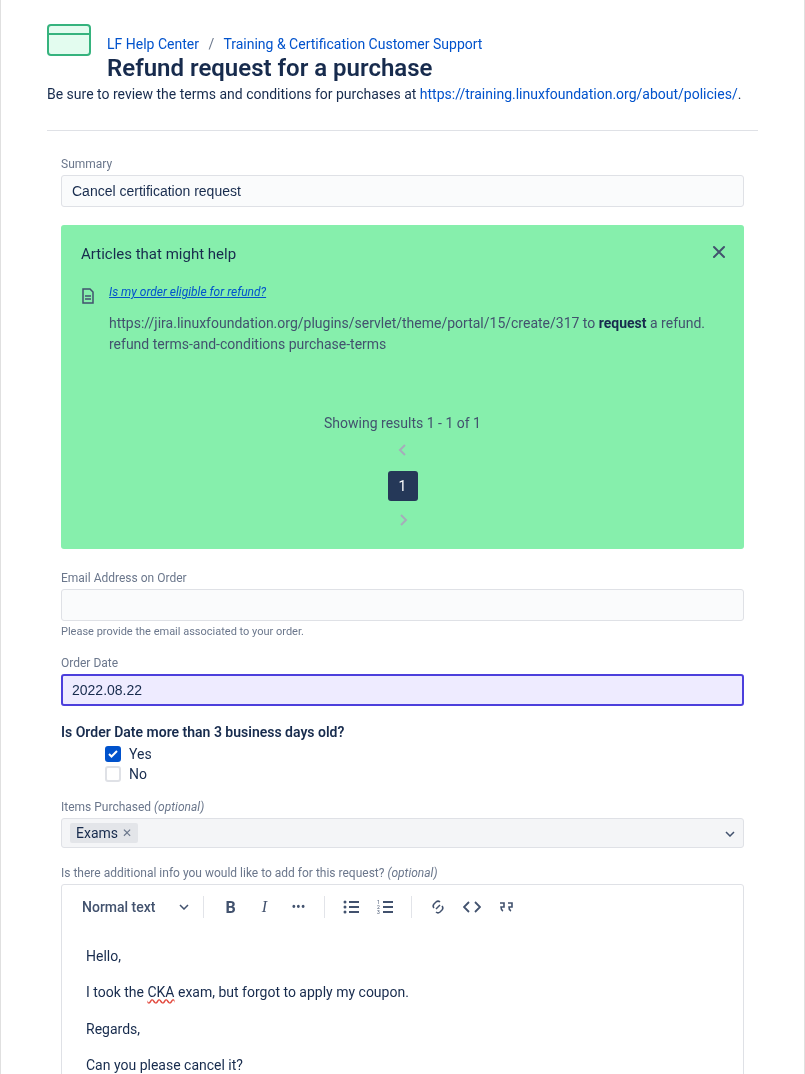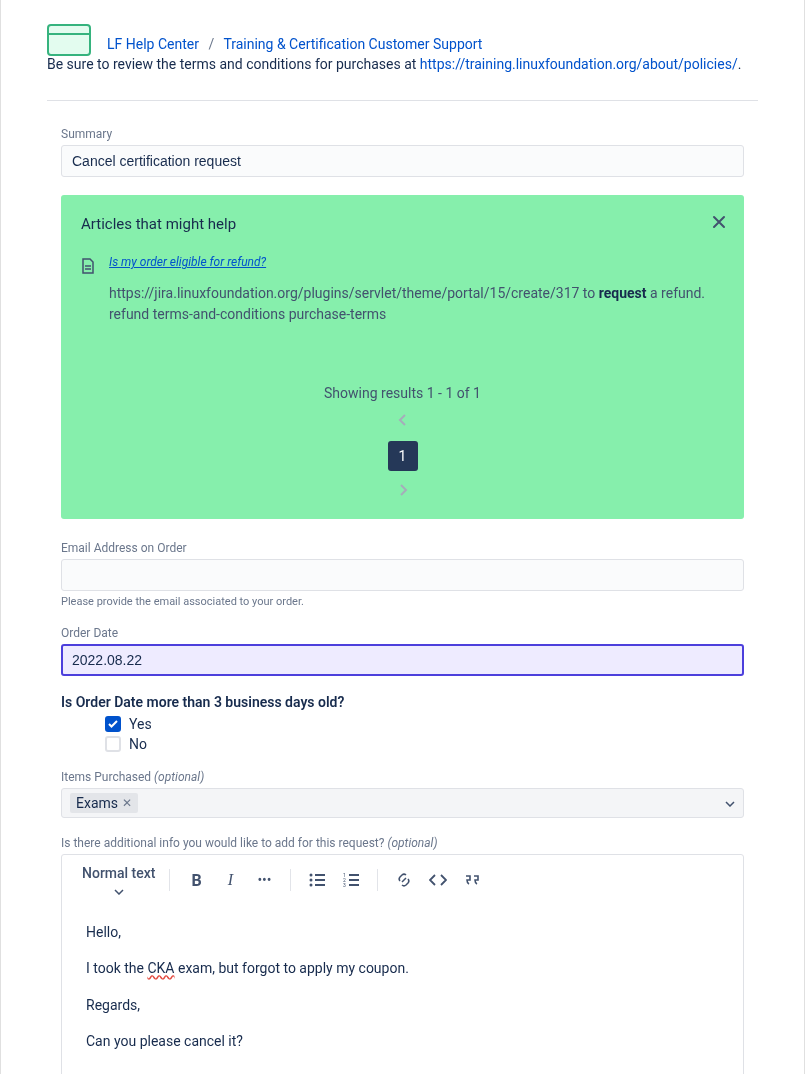--- a/index.html
+++ b/index.html
@@ -63,21 +63,21 @@
     padding: 4px 8px; display: flex; align-items: center; justify-content: space-between;
   }
   .tag { background: #e3e5e9; border-radius: 2px; padding: 2px 6px; font-size: 14px; display: inline-flex; align-items: center; gap: 4px;}
   .tag .x { font-size: 12px; color: #6b778c; }
   .ms-chevron { color: #42526e; font-size: 12px; }
 
   .editor { border: 1px solid #dfe1e6; border-radius: 3px; background: #fff; }
   .toolbar { display: flex; align-items: center; padding: 10px 20px; gap: 10px; font-size: 14px; color: #42526e;}
   .tb-sep { width: 1px; height: 22px; background: #e2e4e9; margin: 0 4px;}
   .tb-btn { width: 24px; height: 24px; display: inline-flex; align-items:center; justify-content:center; color: #42526e; }
-  .tb-style { display: inline-flex; align-items: center; gap: 8px; font-weight: 500; color: #42526e; flex-direction: column;}
+  .tb-style { display: inline-flex; align-items: center; gap: 24px; font-weight: 500; color: #42526e;}
   .editor-body { padding: 16px 24px 30px; font-size: 14px; line-height: 1.6; min-height: 160px;}
   .editor-body p { margin-bottom: 14px; }
   .spellerr { text-decoration: underline wavy #e2483d; text-decoration-skip-ink: none;}
 
   .actions { display: flex; align-items: center; gap: 16px; margin-top: 14px;}
   .btn-primary { background: #0052cc; color: #fff; border: none; border-radius: 3px; padding: 8px 14px; font-size: 14px; font-weight: 500;}
   .btn-link { color: #0052cc; background: none; border: none; font-size: 14px;}
 </style>
 </head>
 <body>
@@ -88,20 +88,21 @@
         <rect x="1" y="1" width="42" height="30" rx="3" fill="#e3fcef" stroke="#36b37e" stroke-width="2"></rect>
         <line x1="1" y1="10" x2="43" y2="10" stroke="#36b37e" stroke-width="2"></line>
       </svg>
   </div>
   <div class="header-text">
     <div class="breadcrumb">
       <a href="#">LF Help Center</a>
       <span class="sep">/</span>
       <a href="#">Training &amp; Certification Customer Support</a>
     </div>
+    <h1 class="page-title">Refund request for a purchase</h1>
   </div>
 </div>
 
 <p class="subheading">
   <span>Be sure to review the terms and conditions for purchases at </span><a href="#">https://training.linuxfoundation.org/about/policies/</a><span>.</span>
 </p>
 
 <hr class="divider">
 
 <div class="form-wrap">

